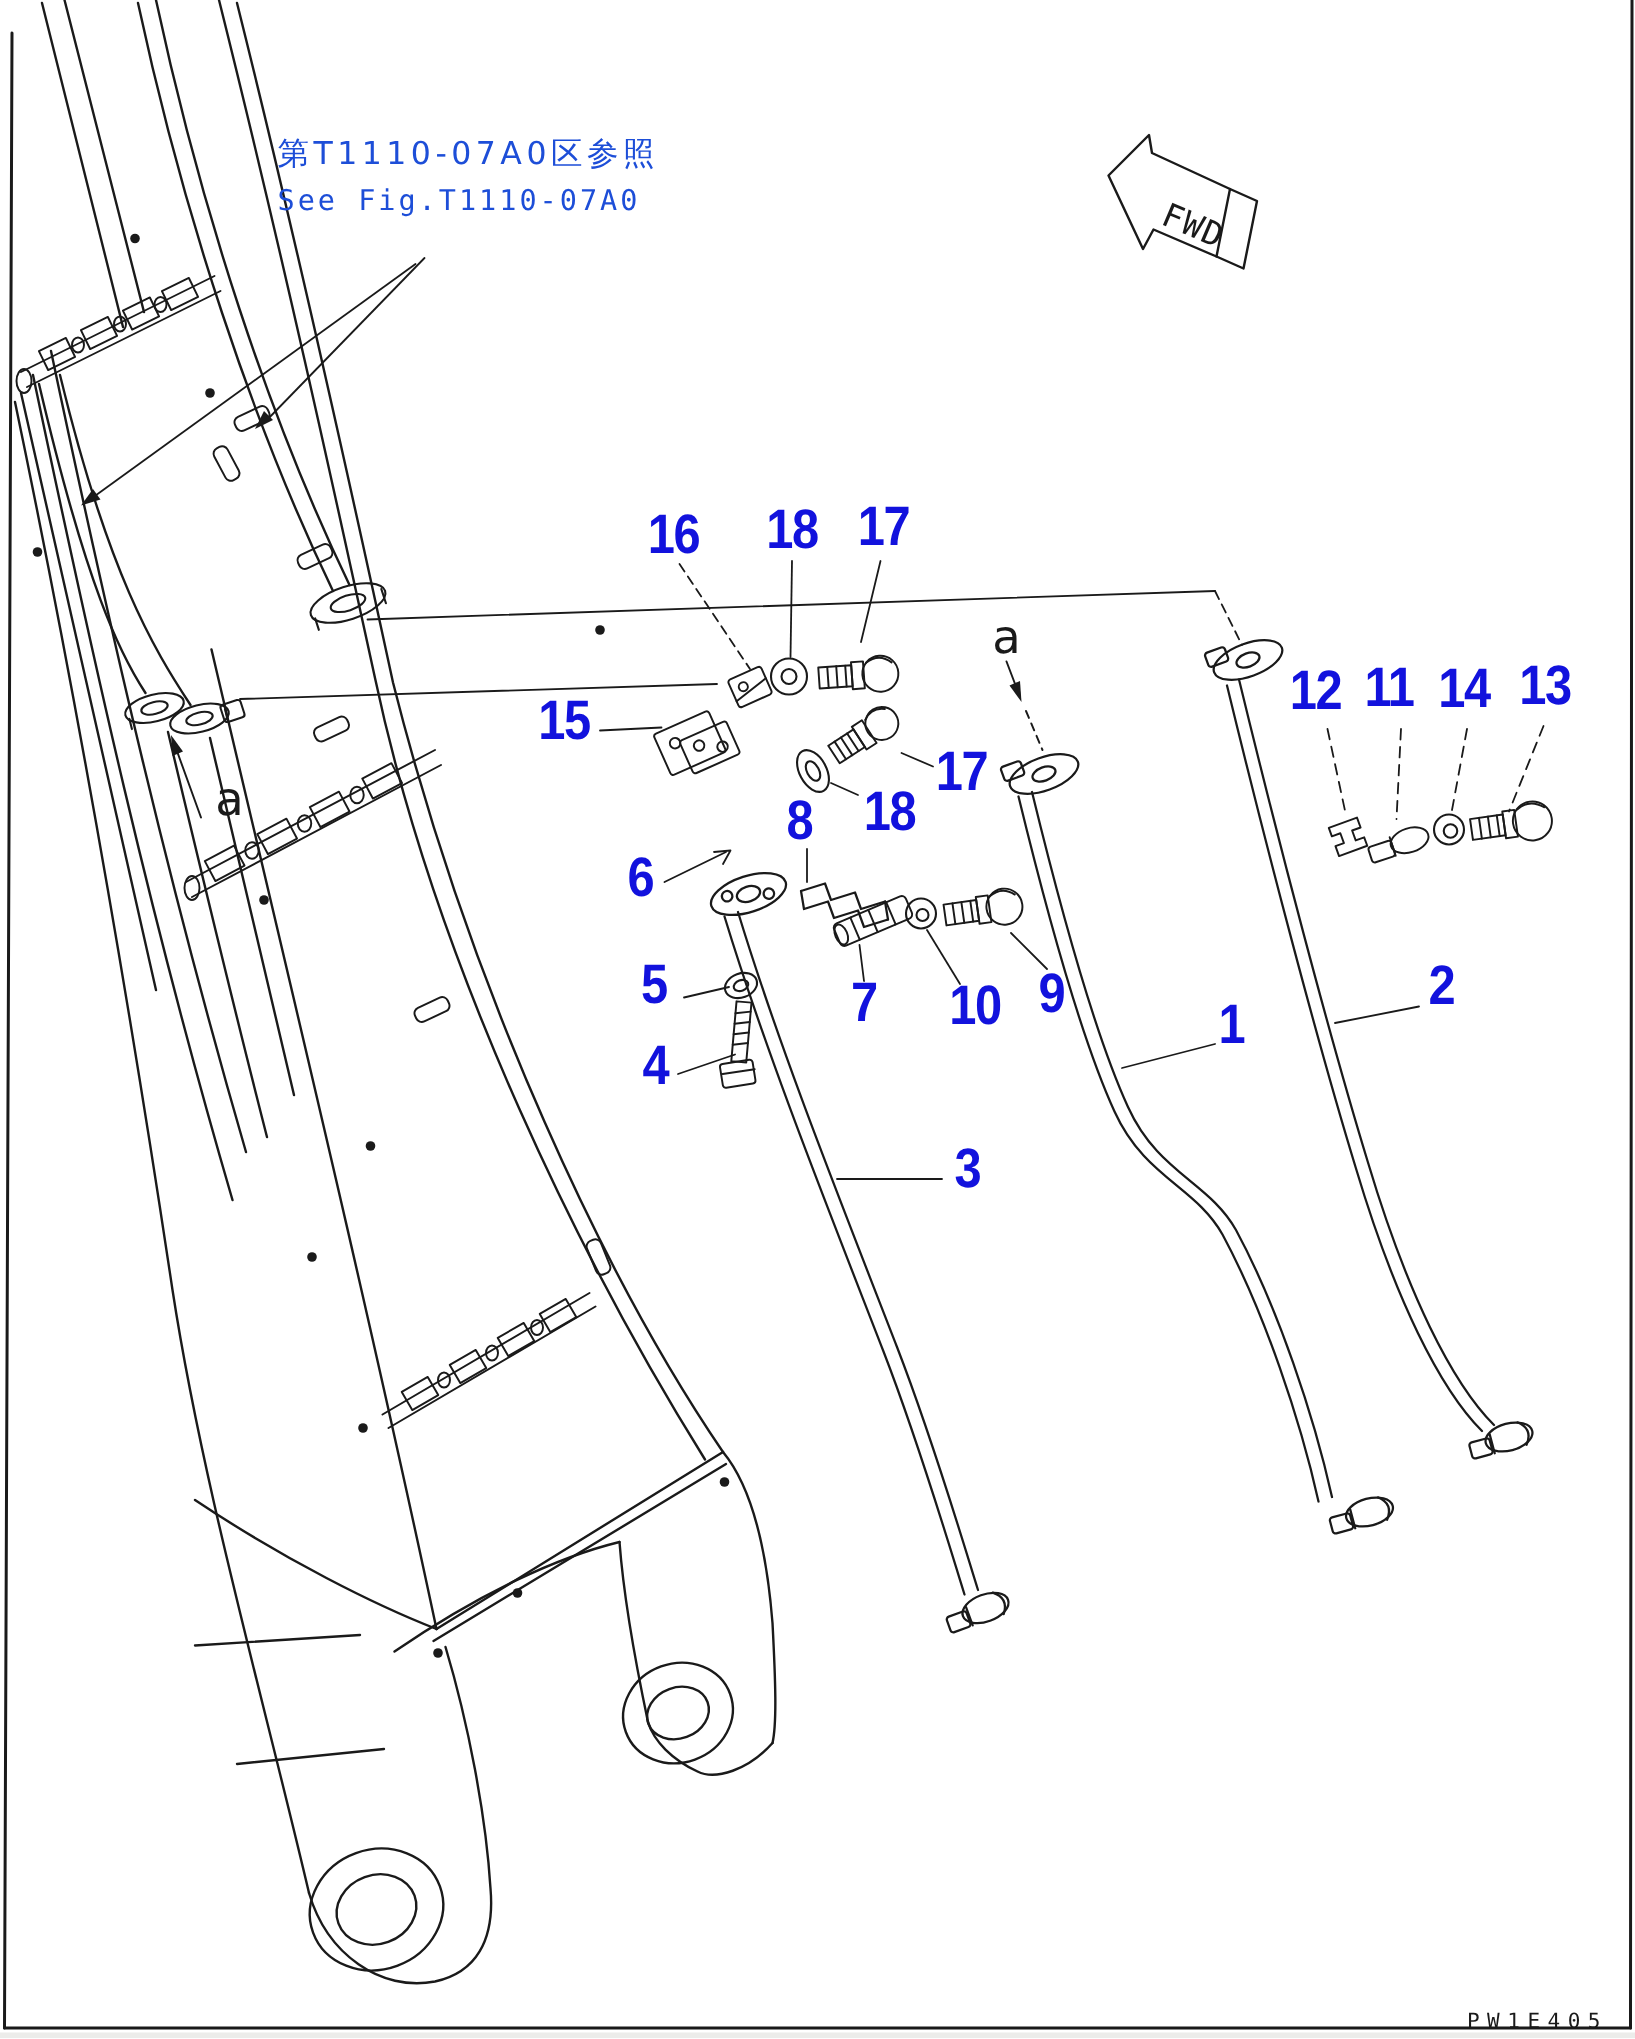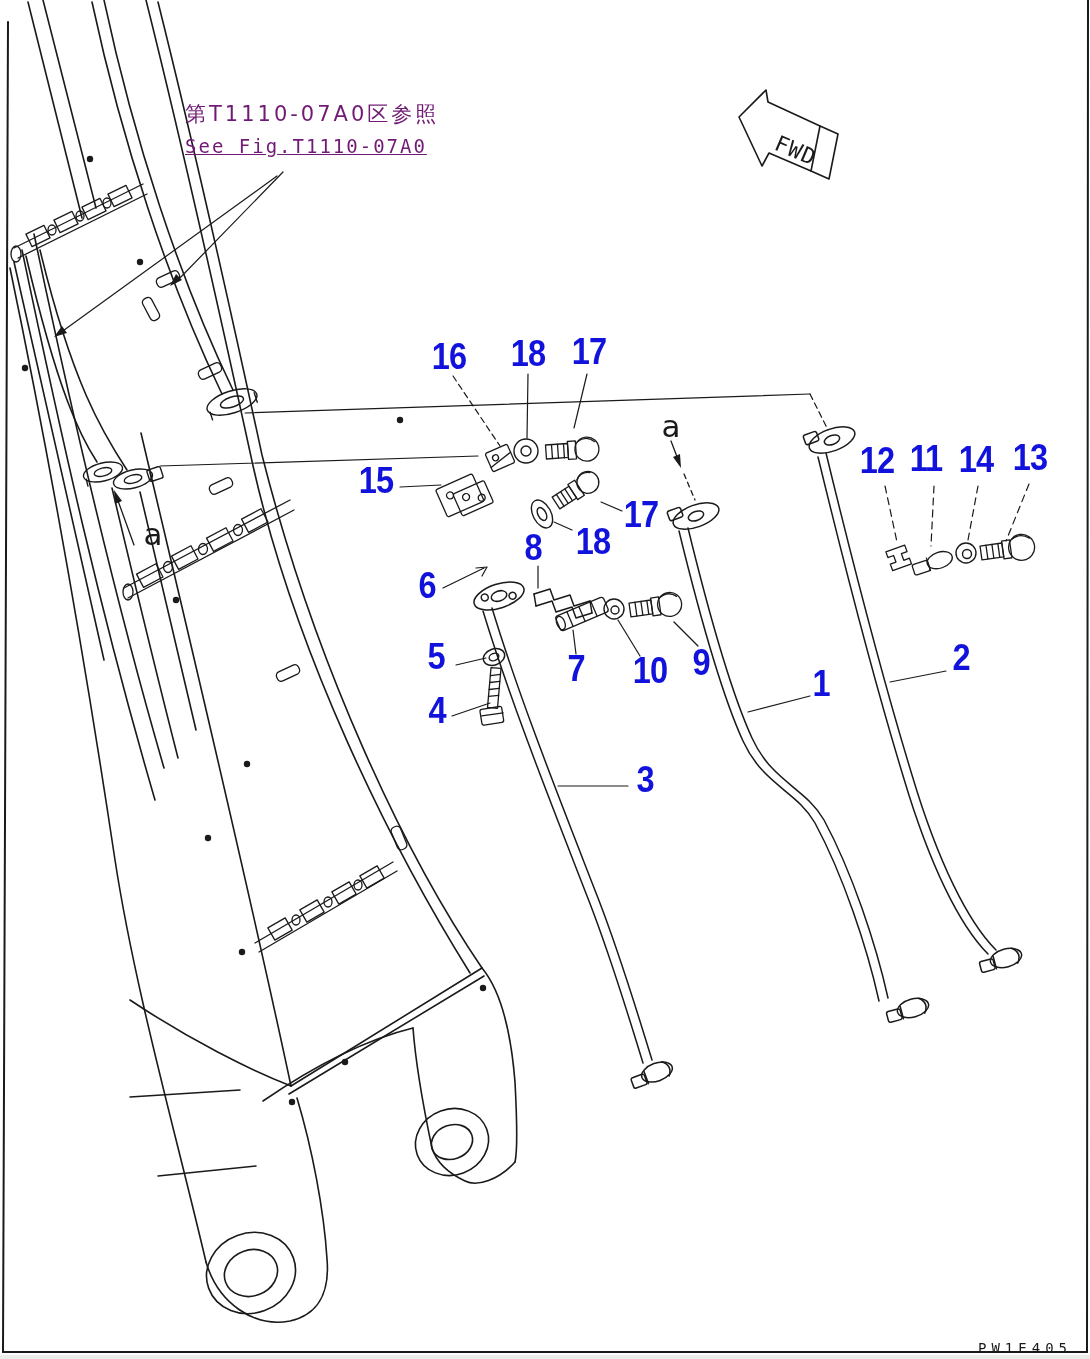--- a/index.html
+++ b/index.html
@@ -9,24 +9,24 @@
   .art *{vector-effect:non-scaling-stroke;}
   
   .plabel{position:absolute;transform:translate(-50%,-50%) scaleX(.88);
           font-family:"Liberation Sans","DejaVu Sans",sans-serif;
           font-weight:bold;font-size:37px;letter-spacing:-1px;line-height:1;
           white-space:nowrap;}
   
   .alabel{position:absolute;transform:translate(-50%,-50%);
           font-family:"DejaVu Sans",sans-serif;font-size:31px;font-weight:400;
           color:#1a1a1a;line-height:1;}
-  .refnote{position:absolute;left:185px;top:100px;color:#701a75;}
+  .refnote{position:absolute;left:185px;top:88px;color:#1d4ed8;}
   .refnote .jp{font-size:21px;letter-spacing:3px;font-family:"DejaVu Sans",sans-serif;}
   .refnote .en{font-size:19px;letter-spacing:2px;margin-top:7px;
-               font-family:"DejaVu Sans Mono","Liberation Mono",monospace;text-decoration:underline;}
+               font-family:"DejaVu Sans Mono","Liberation Mono",monospace;}
   .dwgcode{position:absolute;right:18px;bottom:3px;color:#1a1a1a;
            font-family:"DejaVu Sans Mono","Liberation Mono",monospace;
            font-size:14px;letter-spacing:5px;white-space:nowrap;}
   .scanedge{position:absolute;left:0;right:0;bottom:0;height:4px;background:#ececea;}
 </style>
 </head>
 <body>
 
 <div class="page">
 

